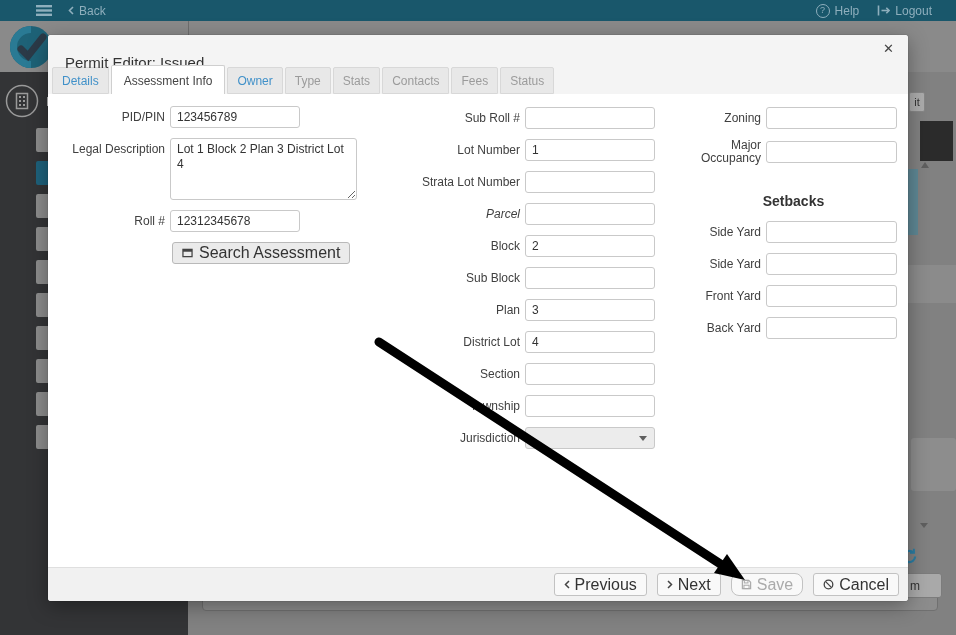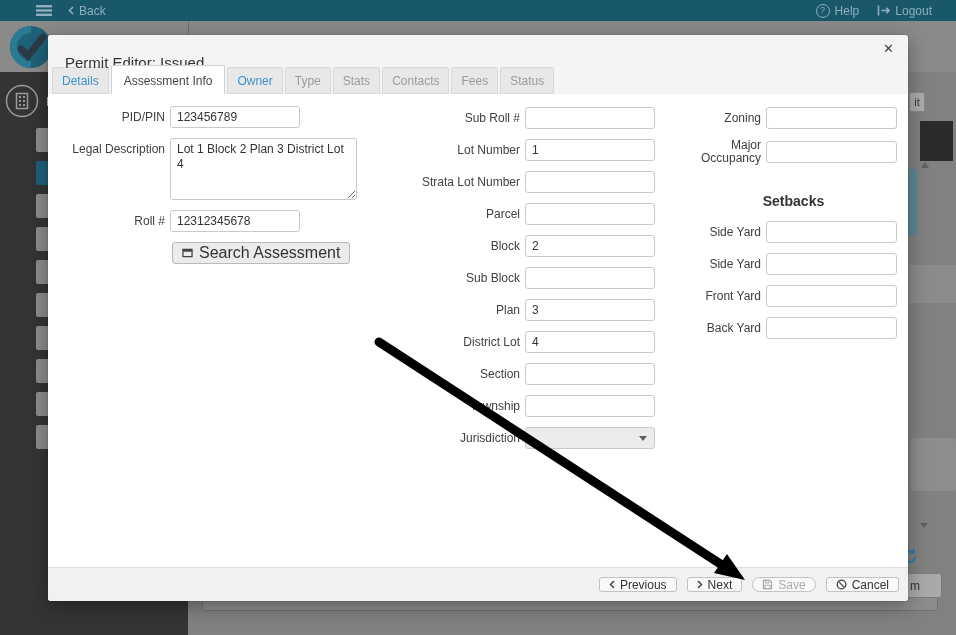--- a/index.html
+++ b/index.html
@@ -54,22 +54,22 @@
         padding:0 6px;box-sizing:border-box;font-family:inherit;background:#fff;}
   textarea.fctl{height:auto;padding:3px 6px;line-height:15px;resize:both;}
   .fselect{background:#ECECEC;position:relative;}
   .fselect .caret{position:absolute;right:7px;top:8px;}
   .frow-heading{font-size:14px;font-weight:bold;color:#333;text-align:center;width:207px;margin:18px 0 12px;}
   .search-btn{display:flex;align-items:center;gap:6px;height:22px;padding:0 9px;background:#EBEBEB;
               border:1px solid #B9B9B9;border-radius:3px;font-size:16px;color:#333;cursor:pointer;
               font-family:inherit;margin-left:2px;}
   .mfooter{height:33px;background:#F1F1F1;border-top:1px solid #DFDFDF;border-radius:0 0 3px 3px;
            display:flex;align-items:center;justify-content:flex-end;gap:10px;padding-right:9px;flex:none;}
-  .btn{display:flex;align-items:center;gap:5px;height:15px;padding:0 9px;background:#F9F9F9;
-       border:1px solid #C2C2C2;border-radius:3px;font-size:12px;color:#333;cursor:pointer;font-family:inherit;}
+  .btn{display:flex;align-items:center;gap:5px;height:23px;padding:0 9px;background:#F9F9F9;
+       border:1px solid #C2C2C2;border-radius:3px;font-size:16px;color:#333;cursor:pointer;font-family:inherit;}
   .btn.disabled{color:#ABABAB;cursor:default;border-radius:8px;}
   .icon{display:inline-flex;align-items:center;line-height:0;}
 
   .arrow{position:absolute;left:0;top:0;z-index:100;pointer-events:none;}
 </style>
 </head>
 <body>
 
 <div class="stage">
 
@@ -230,21 +230,21 @@
           </div>
           <div class="frow">
             <div class="flabel" style="width: 107px;">Lot Number</div>
             <input class="fctl" value="1" style="width: 130px;">
           </div>
           <div class="frow">
             <div class="flabel" style="width: 107px;">Strata Lot Number</div>
             <input class="fctl" value="" style="width: 130px;">
           </div>
           <div class="frow">
-            <div class="flabel" style="width: 107px;">Parcel</div>
+            <div class="flabel" style="width: 107px; font-style: italic;">Parcel</div>
             <input class="fctl" value="" style="width: 130px;">
           </div>
           <div class="frow">
             <div class="flabel" style="width: 107px;">Block</div>
             <input class="fctl" value="2" style="width: 130px;">
           </div>
           <div class="frow">
             <div class="flabel" style="width: 107px;">Sub Block</div>
             <input class="fctl" value="" style="width: 130px;">
           </div>

